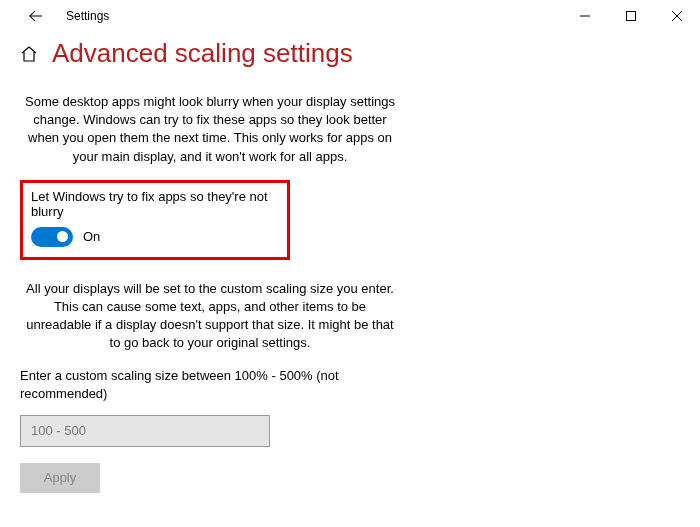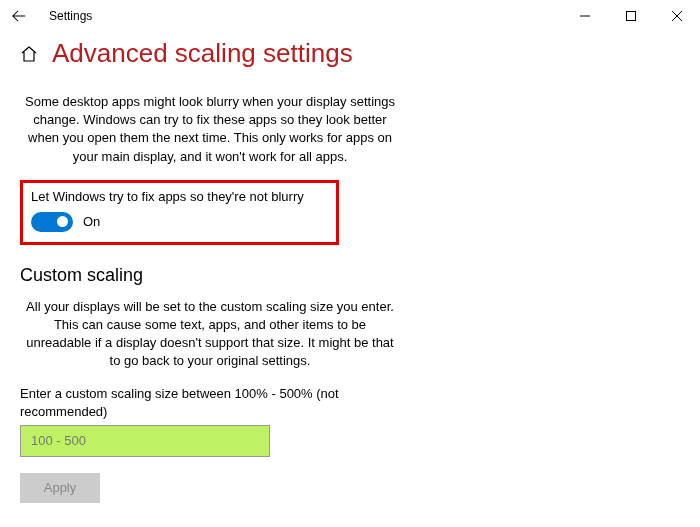--- a/index.html
+++ b/index.html
@@ -12,21 +12,21 @@
       width: 700px;
       height: 527px;
       background: #ffffff;
       overflow: hidden;
       position: relative;
     }
     .titlebar {
       height: 32px;
       display: flex;
       align-items: center;
-      padding-left: 3px;
+      padding-left: 20px;
     }
     .back-btn {
       width: 32px;
       height: 32px;
       display: flex;
       align-items: center;
       justify-content: center;
       cursor: pointer;
     }
     .app-title {
@@ -78,21 +78,21 @@
       font-size: 13px;
       color: #000;
       line-height: 1.4;
       max-width: 380px;
       margin-bottom: 14px;
       text-align: center;
     }
     .highlight-box {
       border: 3px solid #e20000;
       padding: 6px 8px 10px 8px;
-      width: 319px;
+      width: 270px;
       margin-bottom: 20px;
     }
     .toggle-label {
       font-size: 13px;
       color: #000;
       margin-bottom: 8px;
       display: block;
     }
     .toggle-row {
       display: flex;
@@ -121,30 +121,30 @@
       color: #000;
     }
     .custom-section {
       margin-top: 4px;
     }
     .input-label {
       font-size: 13px;
       color: #000;
       line-height: 1.4;
       max-width: 360px;
-      margin-bottom: 4px;
+      margin-bottom: 12px;
     }
     .scale-input {
       width: 250px;
       height: 30px;
       border: 1px solid #999;
       padding: 15px 10px;
       font-size: 13px;
       color: #666;
-      background: #bef264;
+      background: #e5e5e5;
     }
     .scale-input::placeholder {
       color: #777;
     }
     .apply-btn {
       margin-top: 16px;
       width: 80px;
       height: 30px;
       background: #ccc;
       border: none;
@@ -201,19 +201,18 @@
     <span class="toggle-label">Let Windows try to fix apps so they're not blurry</span>
     <div class="toggle-row">
       <div class="toggle">
         <div class="toggle-knob"></div>
       </div>
       <span class="toggle-state">On</span>
     </div>
   </div>
 
   <div class="custom-section">
-    <h2 class="section-heading">Custom scaling</h2>
     <p class="section-text">All your displays will be set to the custom scaling size you enter. This can cause some text, apps, and other items to be unreadable if a display doesn't support that size. It might be that to go back to your original settings.</p>
     <p class="input-label">Enter a custom scaling size between 100% - 500% (not recommended)</p>
     <input class="scale-input" type="text" placeholder="100 - 500" style="">
     <div class="apply-btn">Apply</div>
   </div>
 </div>
 
 </body></html>

